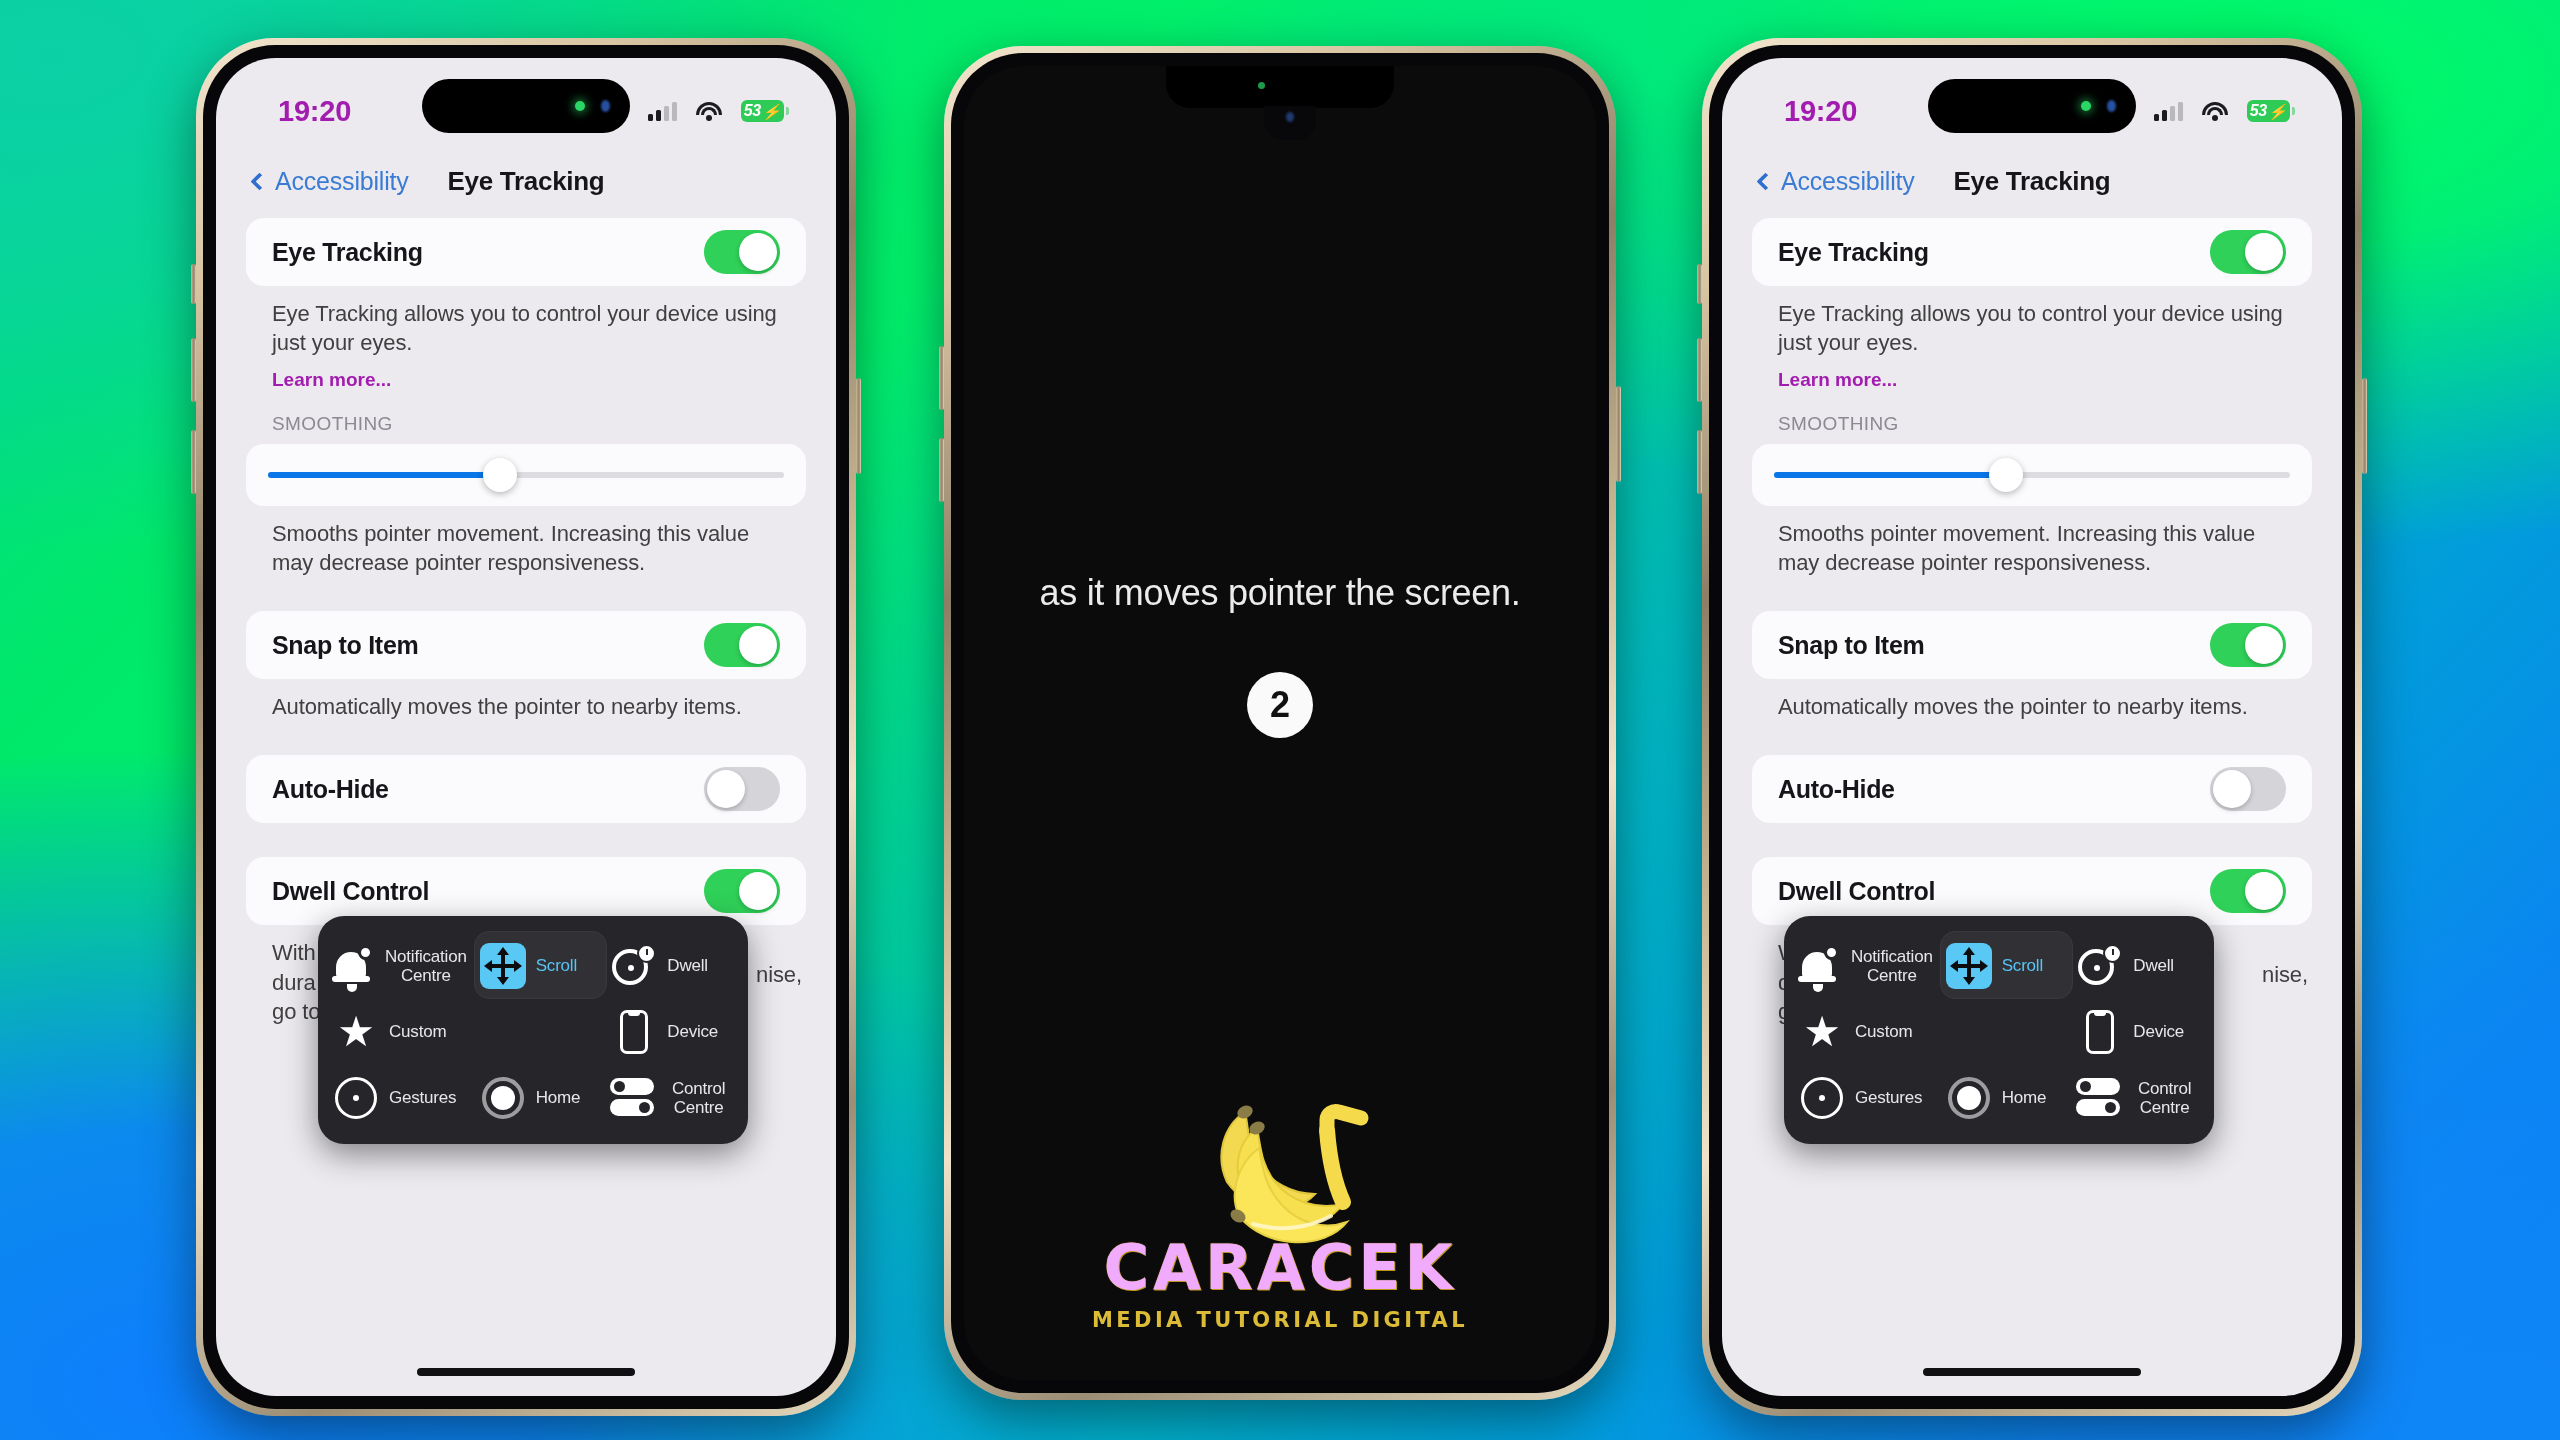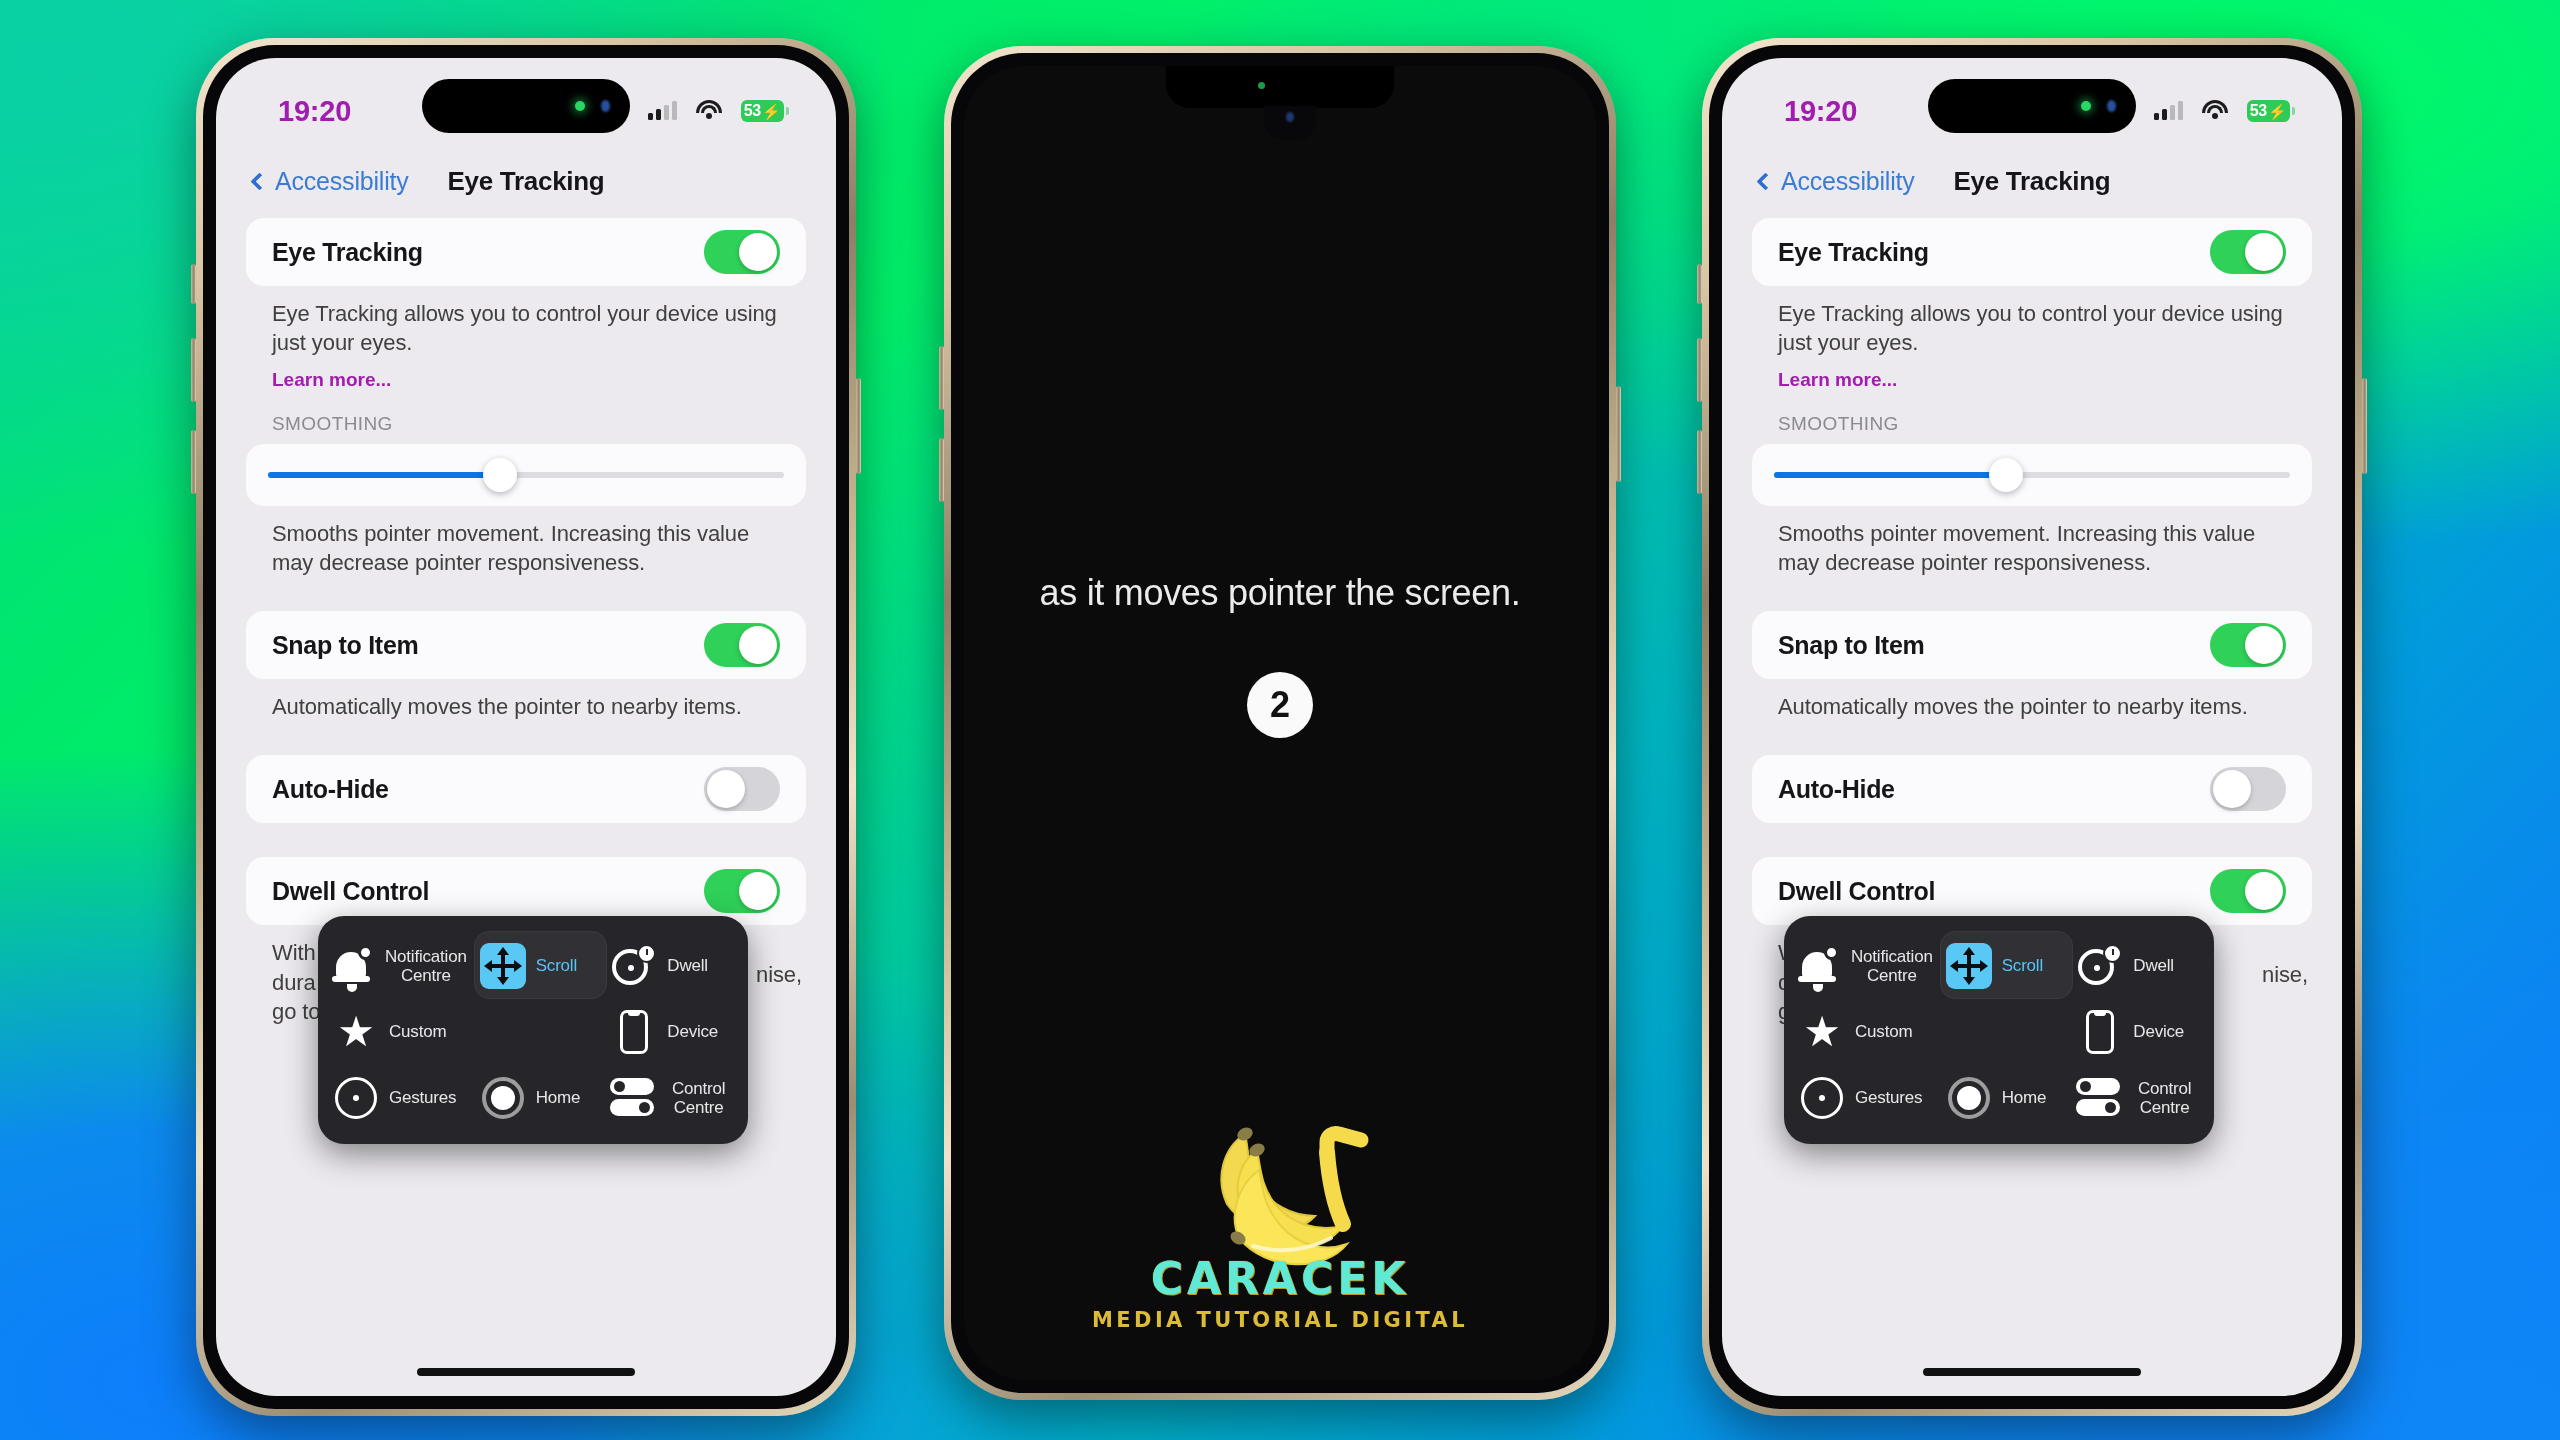--- a/index.html
+++ b/index.html
@@ -70,21 +70,21 @@
     height: 88px;
     display: flex; align-items: center;
     padding: 18px 52px 0 62px;
     z-index: 6;
   }
   .sb-time {
     font-size: 29px; font-weight: 700; letter-spacing: -0.2px;
     color: #a21caf;
   }
   .sb-spacer { flex: 1; }
-  .sb-right { display: flex; align-items: flex-start; gap: 19px; }
+  .sb-right { display: flex; align-items: center; gap: 19px; font-style: italic; }
   .signal { display: flex; align-items: flex-end; gap: 3px; height: 20px; }
   .signal i { width: 5px; border-radius: 1.5px; background: #1c1c1e; display: block; }
   .signal i:nth-child(1){ height: 7px; }
   .signal i:nth-child(2){ height: 11px; }
   .signal i:nth-child(3){ height: 15px; background:#b8b8bd; }
   .signal i:nth-child(4){ height: 19px; background:#b8b8bd; }
   .wifi { position: relative; width: 26px; height: 19px; }
   .wifi span {
     position: absolute; left: 50%; transform: translateX(-50%);
     border: 3.4px solid #1c1c1e; border-bottom: none;
@@ -324,22 +324,22 @@
 
   
   .watermark {
     position:absolute; left:50%; transform:translateX(-50%);
     bottom: 48px; width: 430px;
     display:flex; flex-direction:column; align-items:center;
     z-index: 6;
   }
   .wm-bananas { width: 210px; height: 155px; }
   .wm-name {
-    font-size: 44px; font-weight: 800; letter-spacing: 4px;
-    color:#5eead4;
+    font-size: 62px; font-weight: 800; letter-spacing: 4px;
+    color:#f0abfc;
     text-shadow: 0 0 1px #c8a31d, 1px 1px 0 #b8941a;
     margin-top: -14px;
     font-family: "DejaVu Sans", sans-serif;
     text-align: right;
   }
   .wm-sub {
     font-size: 21px; font-weight:700; letter-spacing: 3.4px;
     color:#dcbb36; margin-top: 4px;
     font-family: "DejaVu Sans", sans-serif;
   }

